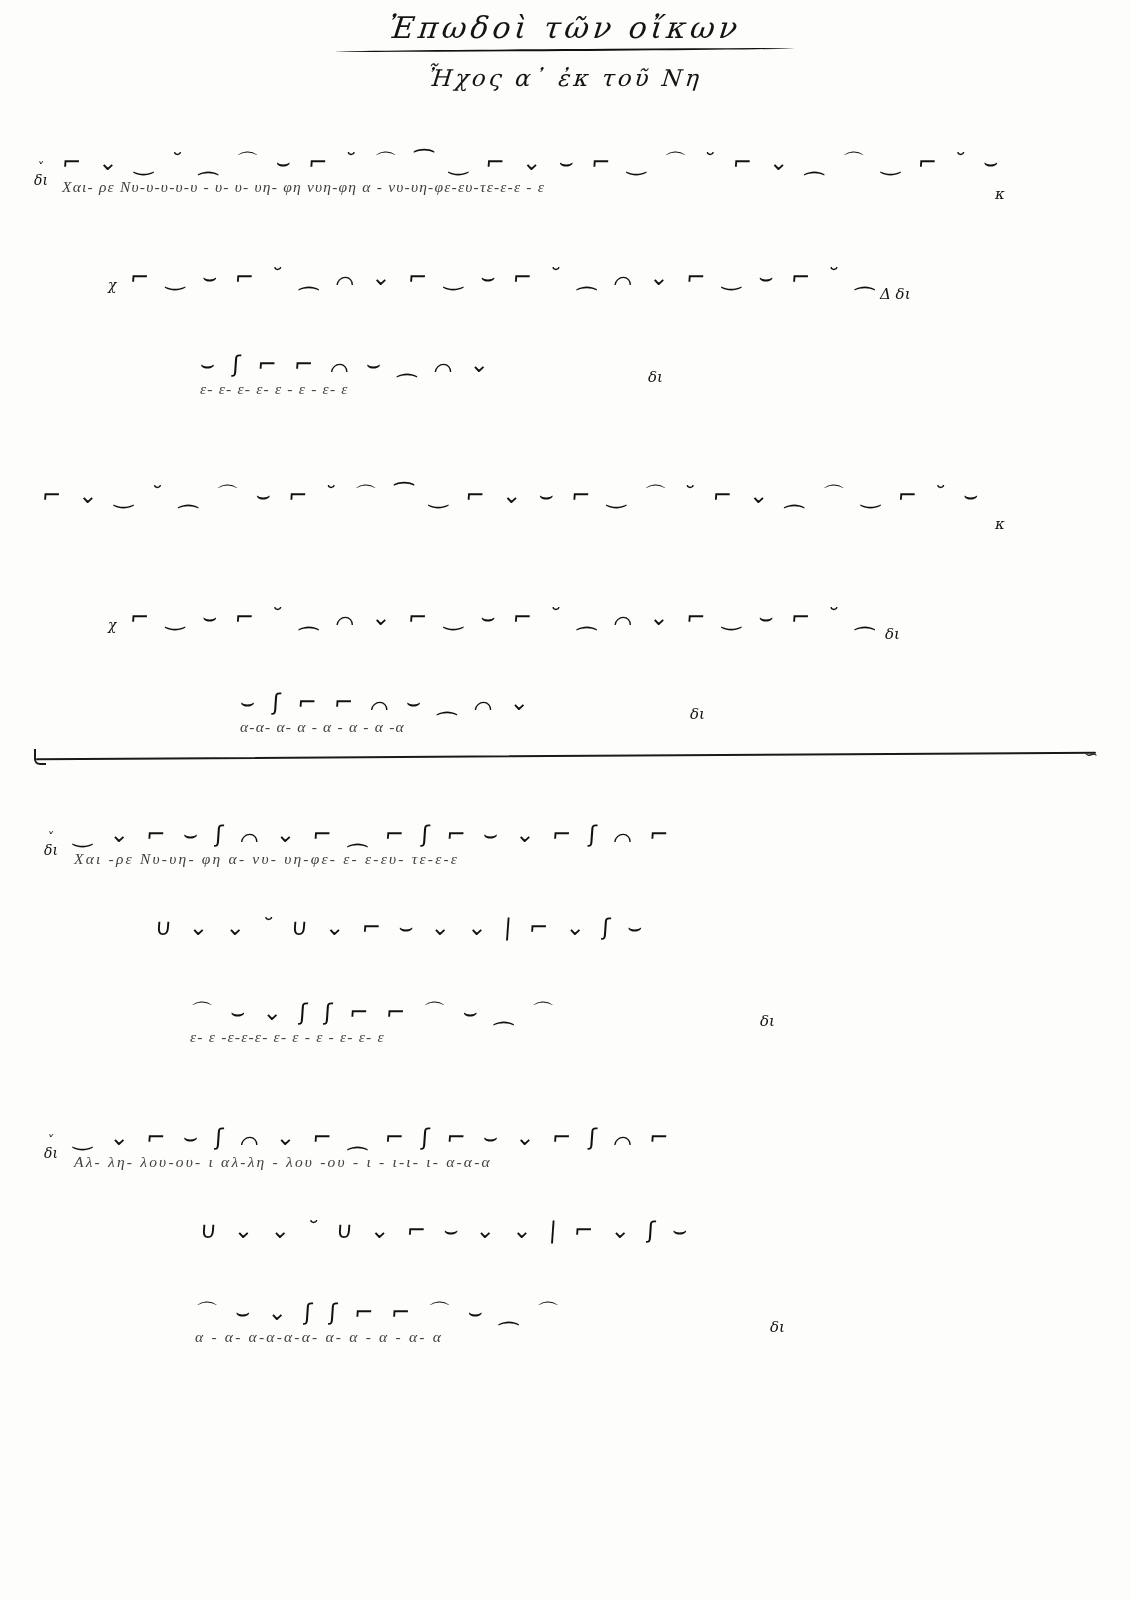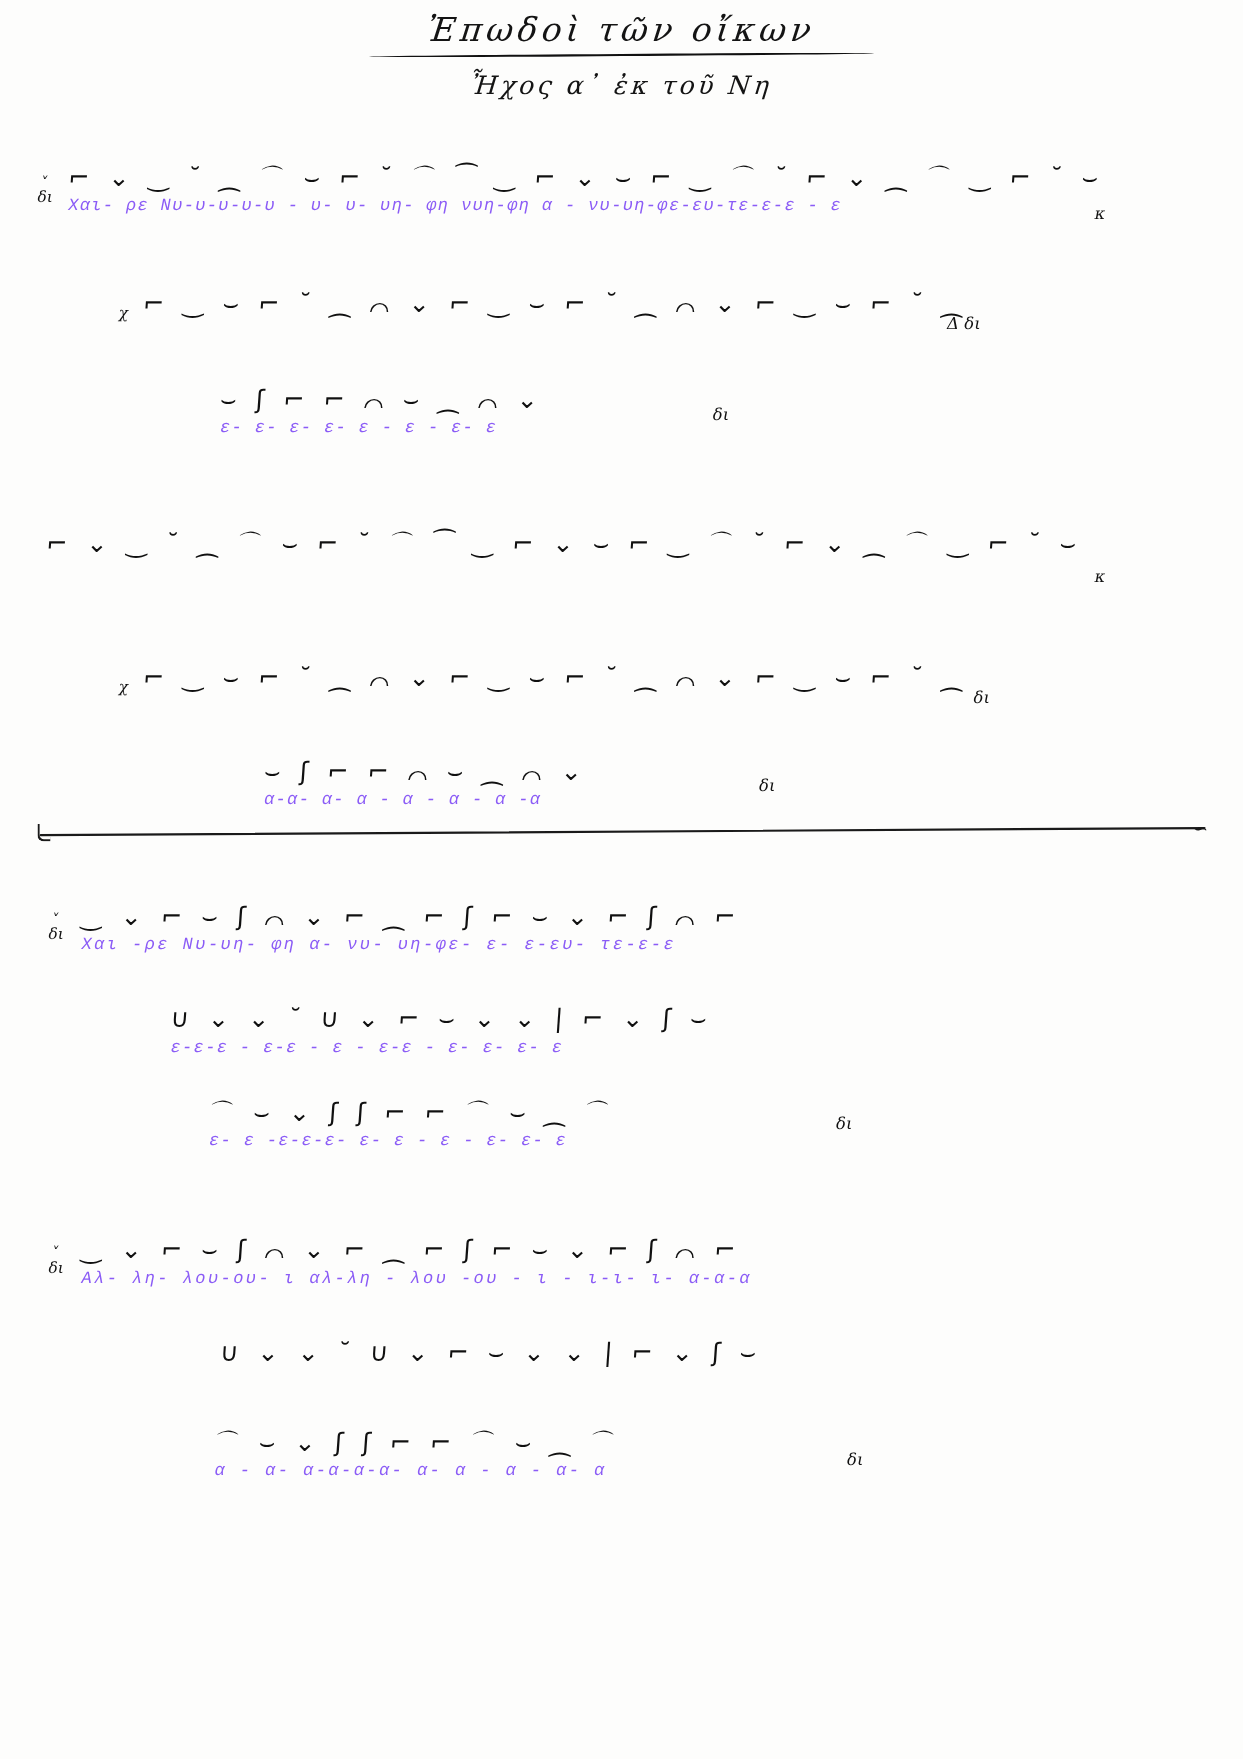--- a/index.html
+++ b/index.html
@@ -67,24 +67,24 @@
     transform: skewX(-4deg);
     line-height: 1.05;
   }
   .martyria {
     font-family: "DejaVu Serif", serif;
     font-size: 15px;
     color: #111;
     font-style: italic;
   }
   .lyric-row {
-    font-family: Liberation Mono, monospace;
+    font-family: Liberation Serif, serif;
     font-size: 15.5px;
     letter-spacing: 1.2px;
-    color: #8b5cf6;
+    color: #404040;
     white-space: nowrap;
     font-style: italic;
     margin-top: 4px;
   }
   .lyric-row.wide {
     letter-spacing: 2.2px;
   }
 
   
   .divider {
@@ -148,21 +148,21 @@
     <div class="lyric-row">Χαι- ρε Νυ-υ-υ-υ-υ - υ- υ- υη-  φη  νυη-φη   α - νυ-υη-φε-ευ-τε-ε-ε - ε</div>
   </div>
   <div class="martyria" style="position:absolute; left:995px; top:185px;">κ</div>
 
   <div class="ison" style="left:108px; top:278px;">
     <span>χ</span>
   </div>
   <div class="system" style="left:130px; top:265px;">
     <div class="neume-row">⌐ ‿ ⌣ ⌐ ˘ ⁔ ⌒ ⌄ ⌐ ‿ ⌣ ⌐ ˘ ⁔ ⌒ ⌄ ⌐ ‿ ⌣ ⌐ ˘ ⁔</div>
   </div>
-  <div class="martyria" style="position:absolute; left:861px; top:285px;">Δ δι</div>
+  <div class="martyria" style="position:absolute; left:880px; top:285px;">Δ δι</div>
 
   <div class="system" style="left:200px; top:352px;">
     <div class="neume-row">⌣ ʃ ⌐ ⌐ ⌒ ⌣ ⁔ ⌒ ⌄</div>
     <div class="lyric-row">ε- ε-  ε-    ε-  ε - ε -   ε-    ε</div>
   </div>
   <div class="martyria" style="position:absolute; left:648px; top:368px;">δι</div>
 
   <div class="system" style="left:42px; top:483px;">
     <div class="neume-row">⌐ ⌄ ‿ ˘ ⁔ ⌒ ⌣ ⌐ ˘ ⌒ ⁀ ‿ ⌐ ⌄ ⌣ ⌐ ‿ ⌒ ˘ ⌐ ⌄ ⁔ ⌒ ‿ ⌐ ˘ ⌣</div>
   </div>
@@ -190,21 +190,20 @@
     <span class="v">˅</span>
     <span>δι</span>
   </div>
   <div class="system" style="left:74px; top:822px;">
     <div class="neume-row">‿ ⌄ ⌐ ⌣ ʃ ⌒ ⌄ ⌐ ⁔ ⌐ ʃ ⌐ ⌣ ⌄ ⌐ ʃ ⌒ ⌐</div>
     <div class="lyric-row wide">Χαι -ρε  Νυ-υη- φη      α-   νυ- υη-φε-  ε- ε-ευ- τε-ε-ε</div>
   </div>
 
   <div class="system" style="left:155px; top:915px;">
     <div class="neume-row">∪ ⌄ ⌄ ˘ ∪ ⌄ ⌐ ⌣ ⌄ ⌄ | ⌐ ⌄ ʃ ⌣</div>
-    <div class="lyric-row">ε-ε-ε - ε-ε - ε - ε-ε -  ε- ε- ε-  ε</div>
   </div>
 
   <div class="system" style="left:190px; top:1000px;">
     <div class="neume-row">⌒ ⌣ ⌄ ʃ ʃ ⌐ ⌐ ⌒ ⌣ ⁔ ⌒</div>
     <div class="lyric-row">ε- ε -ε-ε-ε- ε- ε - ε - ε-  ε-   ε</div>
   </div>
   <div class="martyria" style="position:absolute; left:760px; top:1012px;">δι</div>
 
   <div class="ison" style="left:44px; top:1133px;">
     <span class="v">˅</span>

